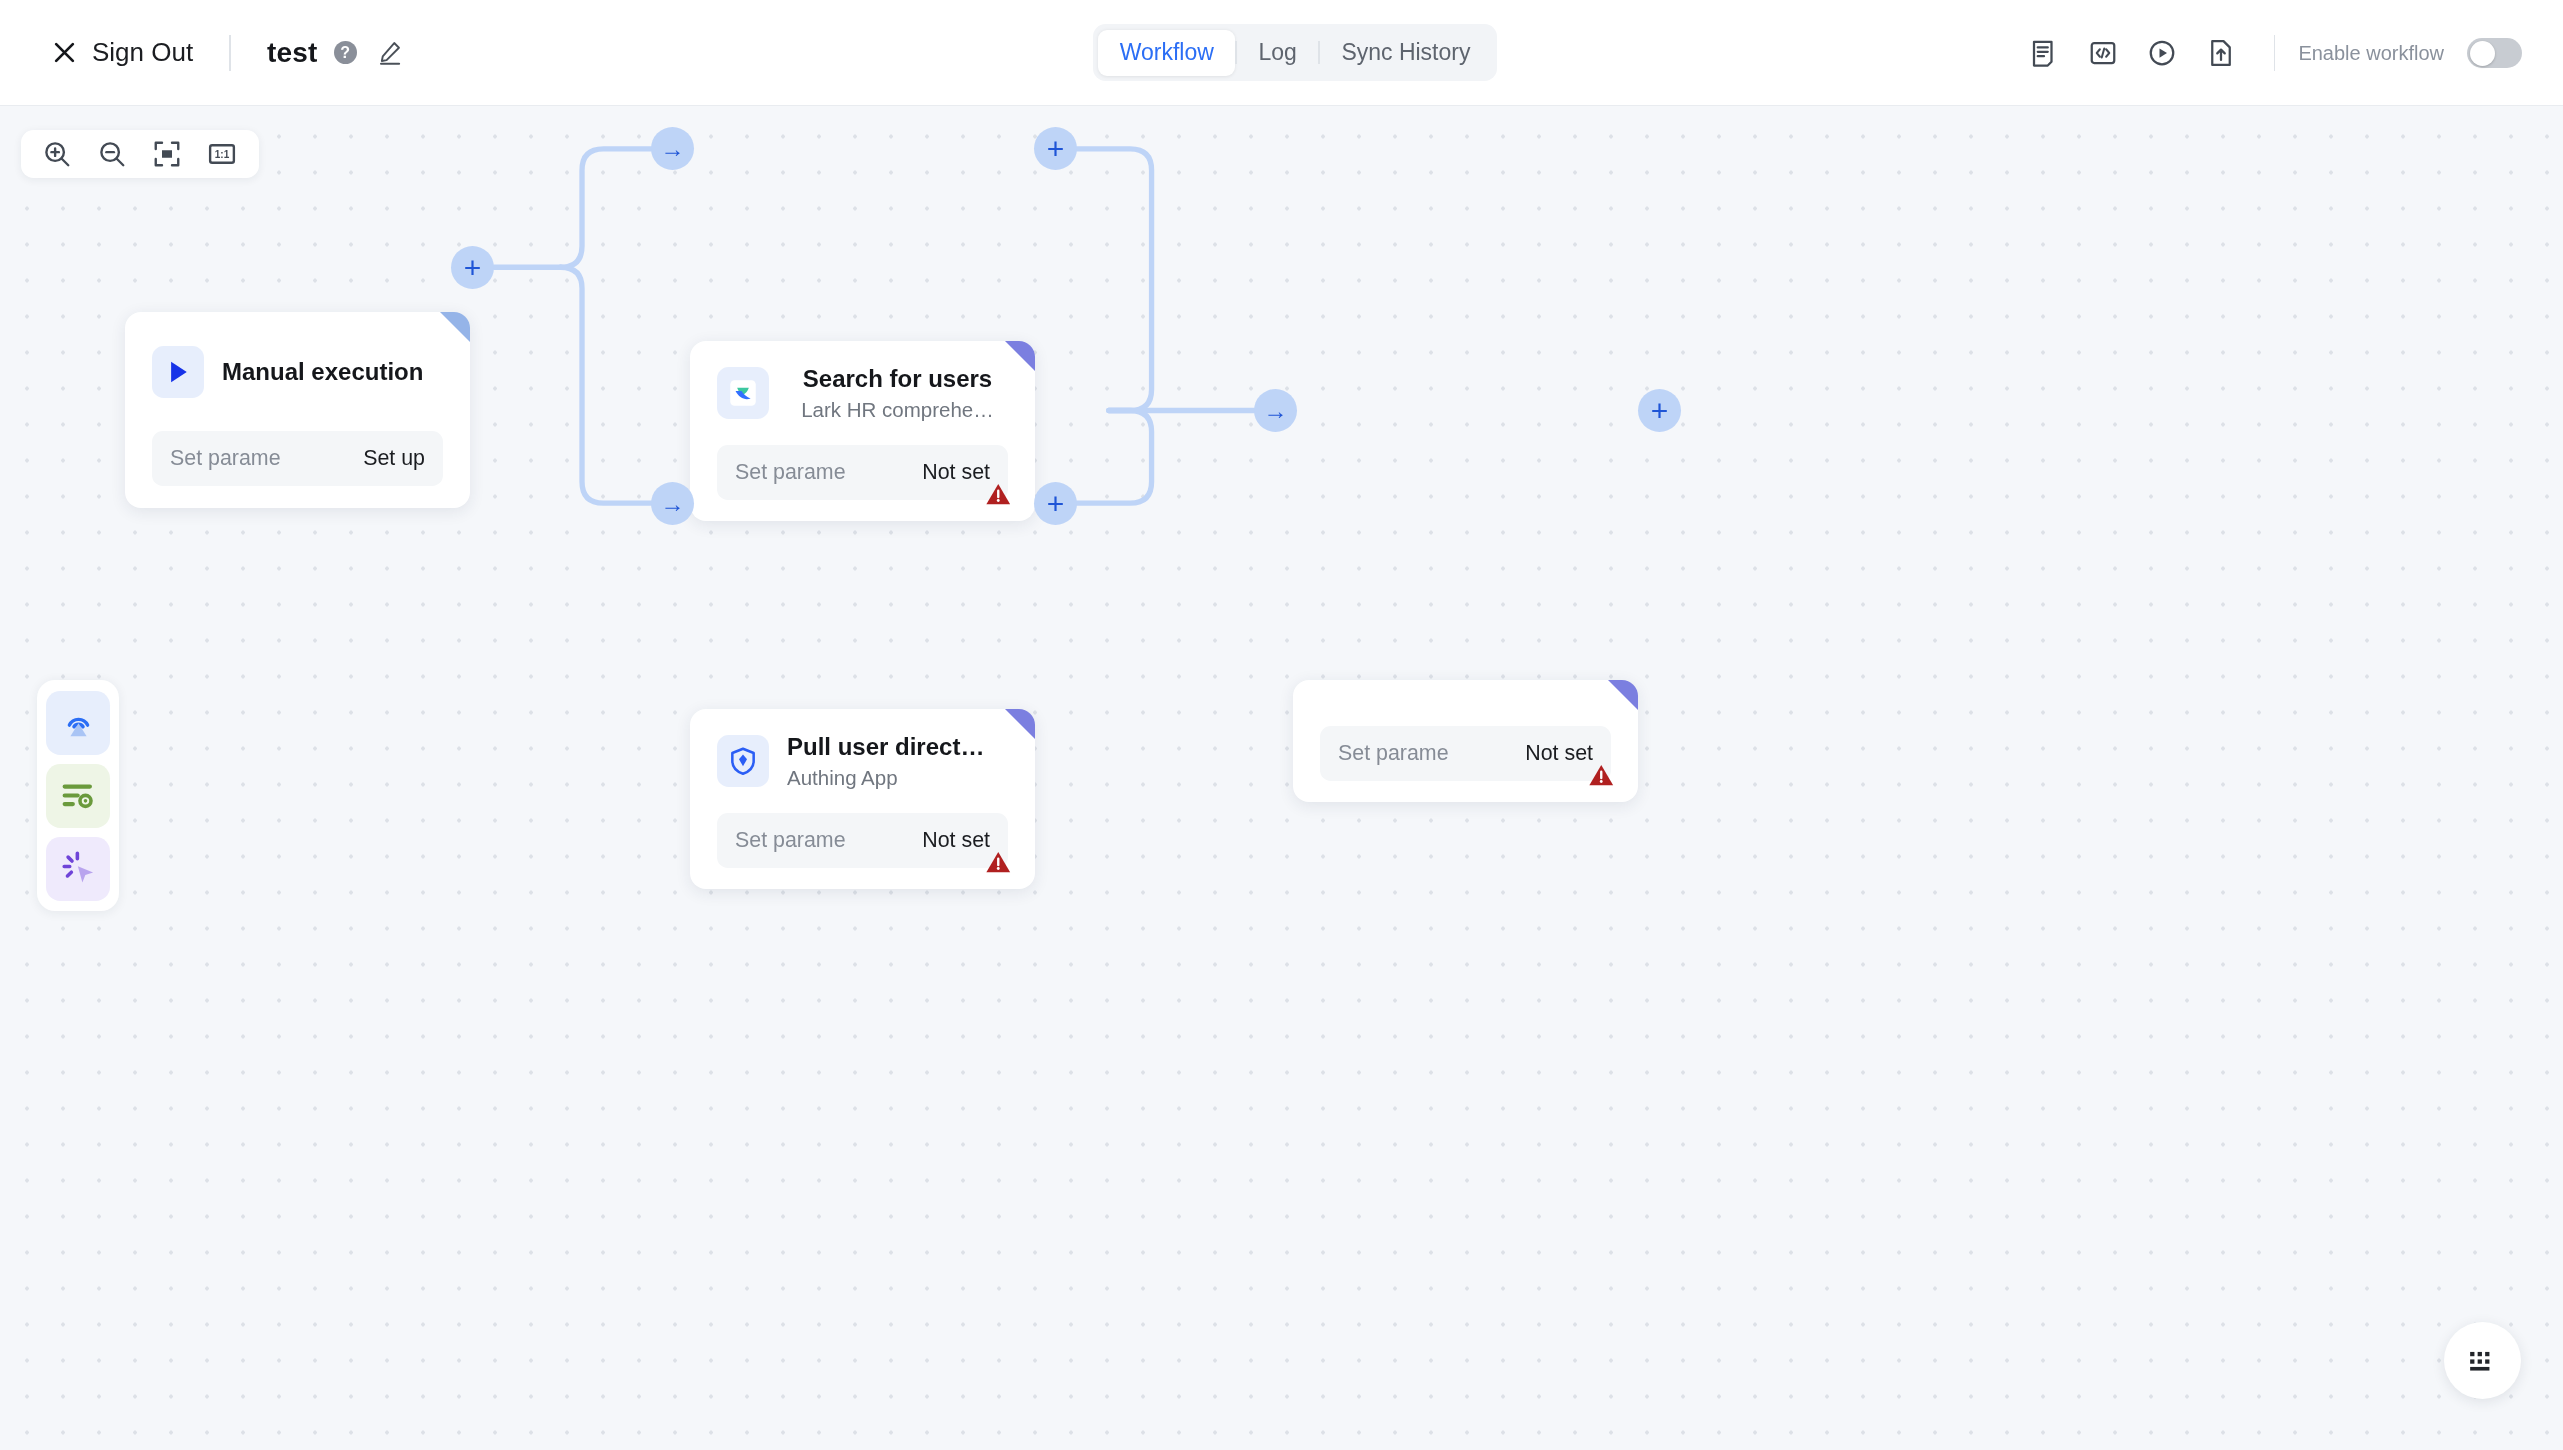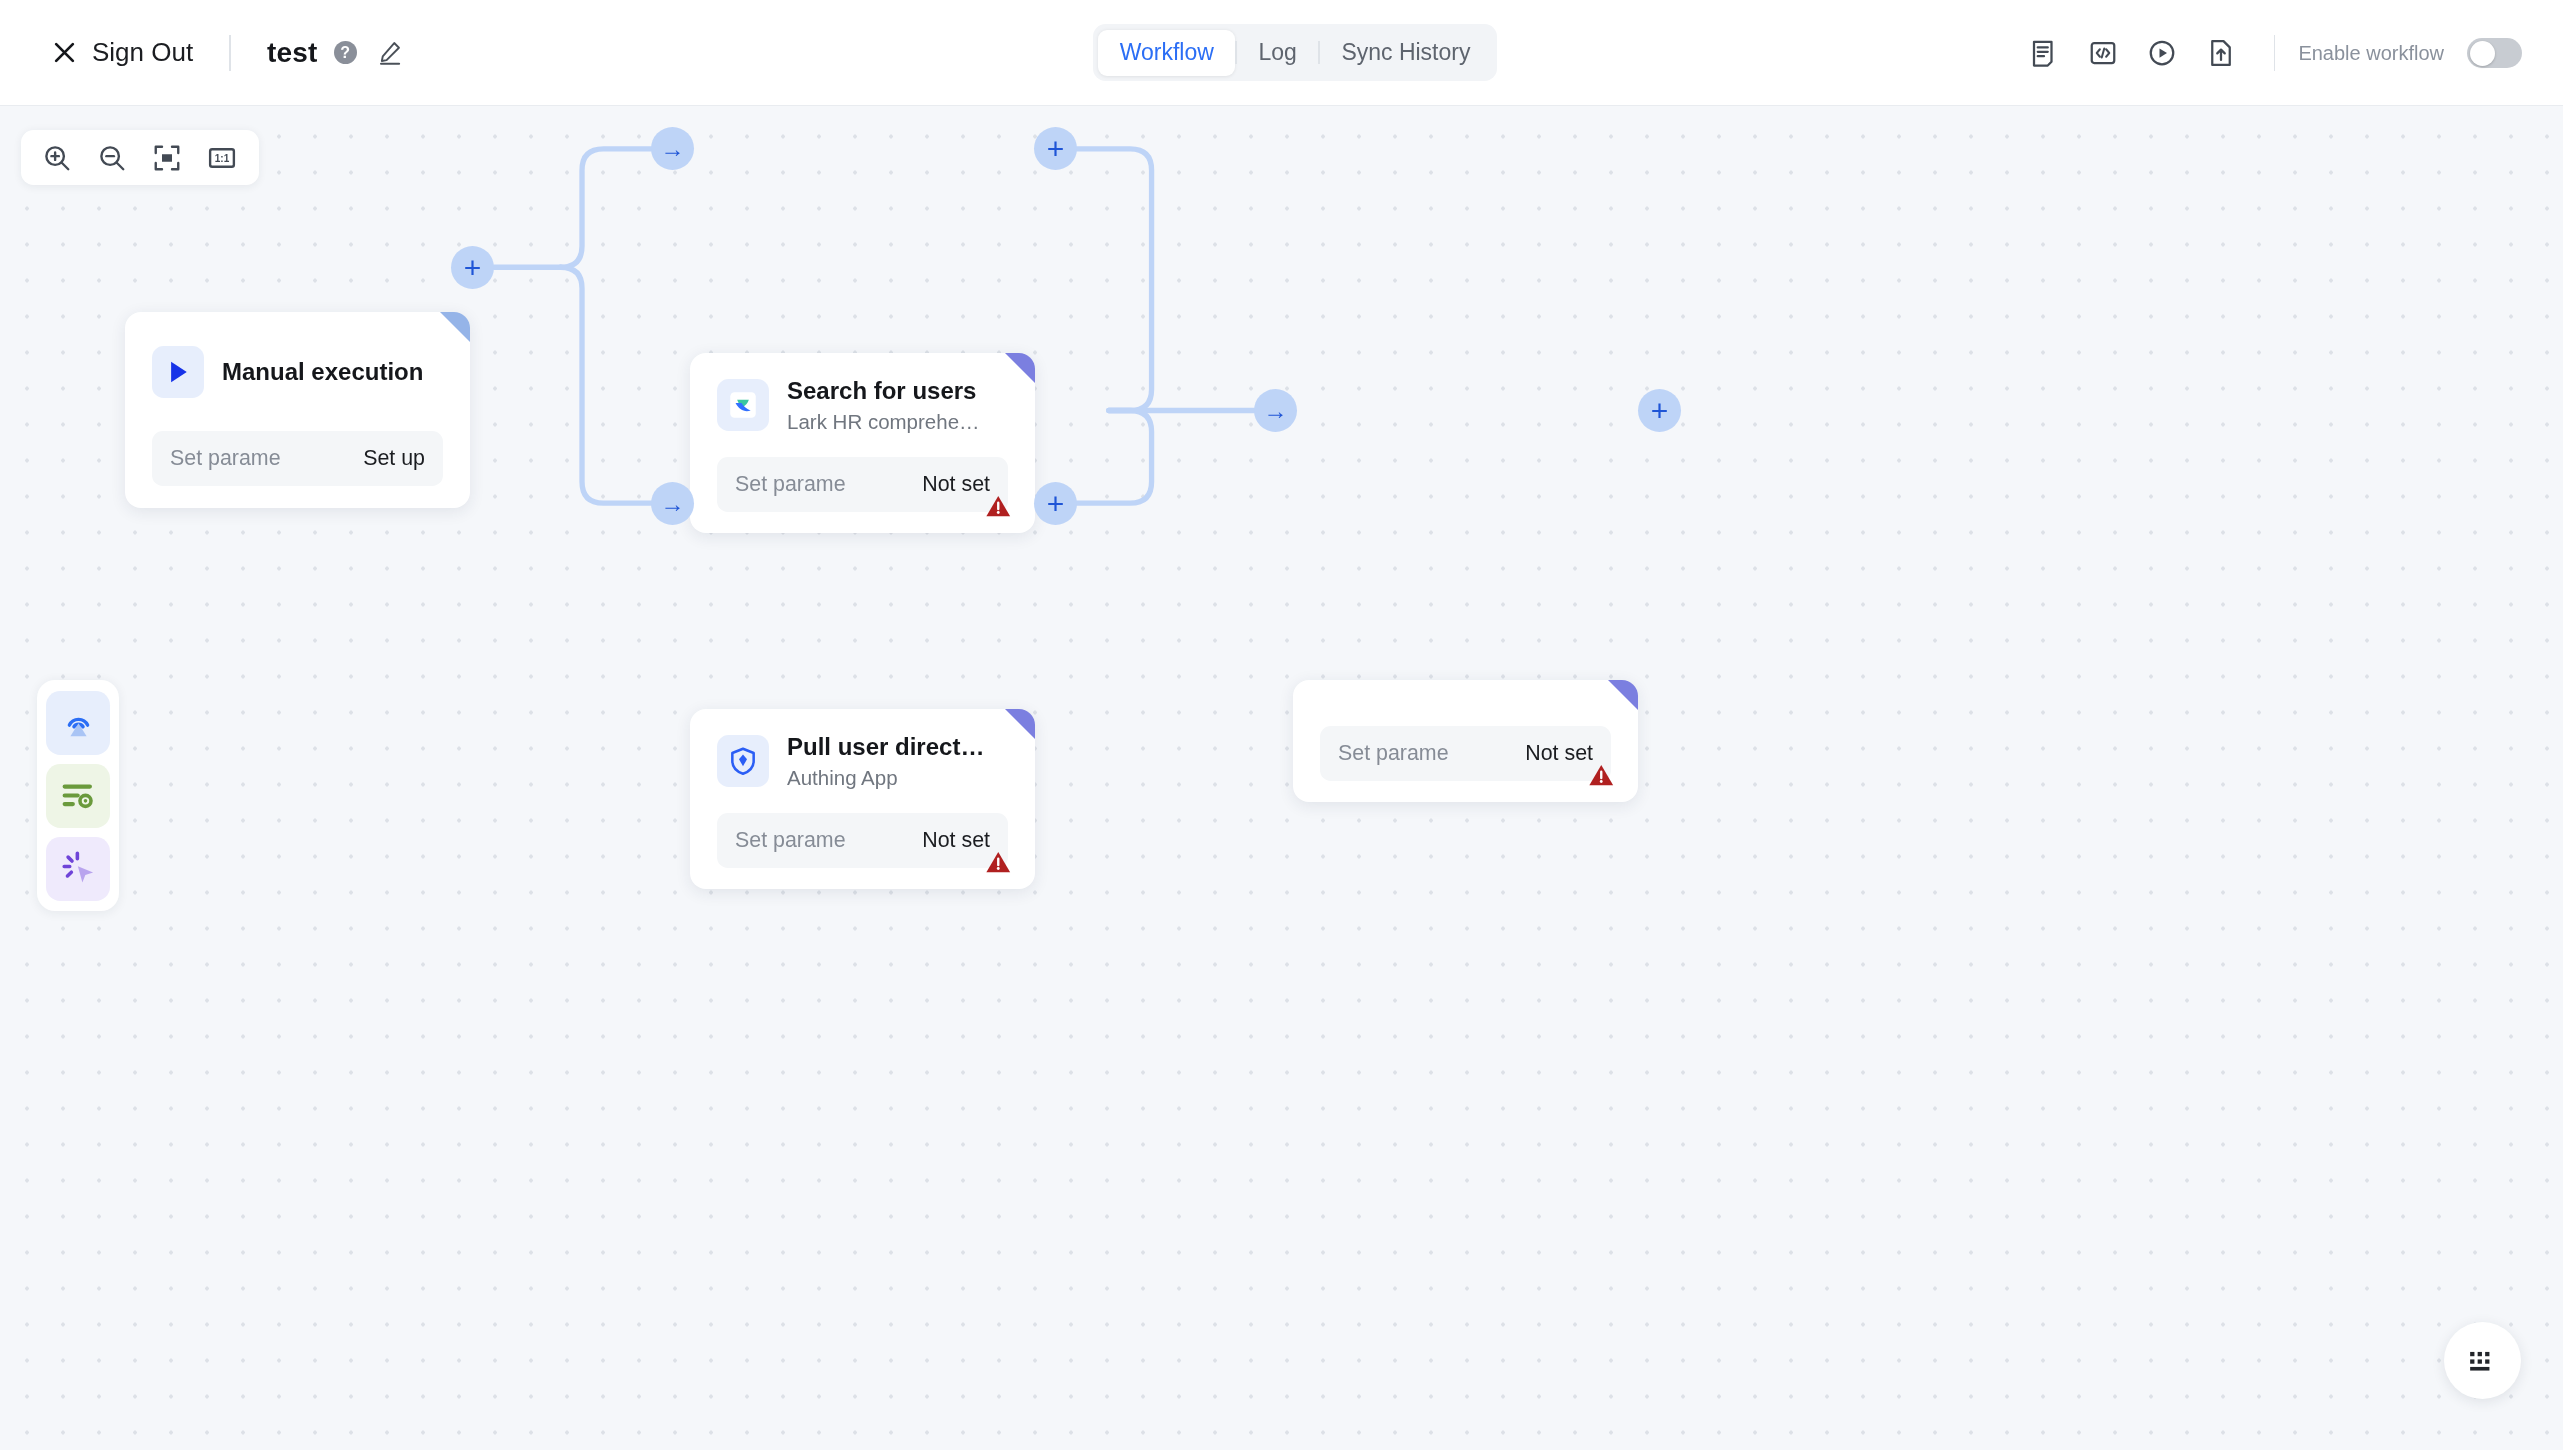--- a/index.html
+++ b/index.html
@@ -83,21 +83,21 @@
     background-image:
       radial-gradient(circle, #dde1e7 2px, transparent 2px);
     background-size: 36px 36px;
     background-position: 9px 12.5px;
     overflow: hidden;
   }
 
   
   .zoom-bar {
     position: absolute; left: 20.5px; top: 24px;
-    height: 55px; background: #fff; border-radius: 12.5px;
+    height: 48px; background: #fff; border-radius: 12.5px;
     display: flex; align-items: center; padding: 0 9px; gap: 0;
     box-shadow: 0 1.8px 9px rgba(30,40,60,.07);
   }
   .zoom-btn {
     width: 55px; height: 50px;
     display: flex; align-items: center; justify-content: center;
     cursor: pointer; border-radius: 7.1px;
   }
 
   
@@ -329,21 +329,21 @@
     </div>
     <div class="param-row">
       <span class="param-label">Set parame</span>
       <span class="param-value">Set up</span>
     </div>
   </div>
   <div class="port" style="left:451px; top:140px;">
     <span>+</span>
   </div>
 
-  <div class="node" style="left:690px; top:247px;">
+  <div class="node" style="left:690px; top:235px;text-align:center;">
     <div class="fold"></div>
     <div class="node-head">
       <div class="node-ico">
         <svg width="34" height="34" viewBox="0 0 32 32">
           <rect x="4" y="4" width="24" height="24" rx="4" fill="#ffffff"></rect>
           <path d="M10.5 11 H21.5 C20.6 14.2 18.6 16.4 16 17.6 C13.6 16.6 11.6 14.4 10.5 11 Z" fill="#3cc7a0"></path>
           <path d="M9 14.2 C12.4 20.6 17.6 23 23.2 21.2 C19.6 20 16.6 17.6 14.6 14.2 Z" fill="#3370ff"></path>
         </svg>
       </div>
       <div class="node-txt">

